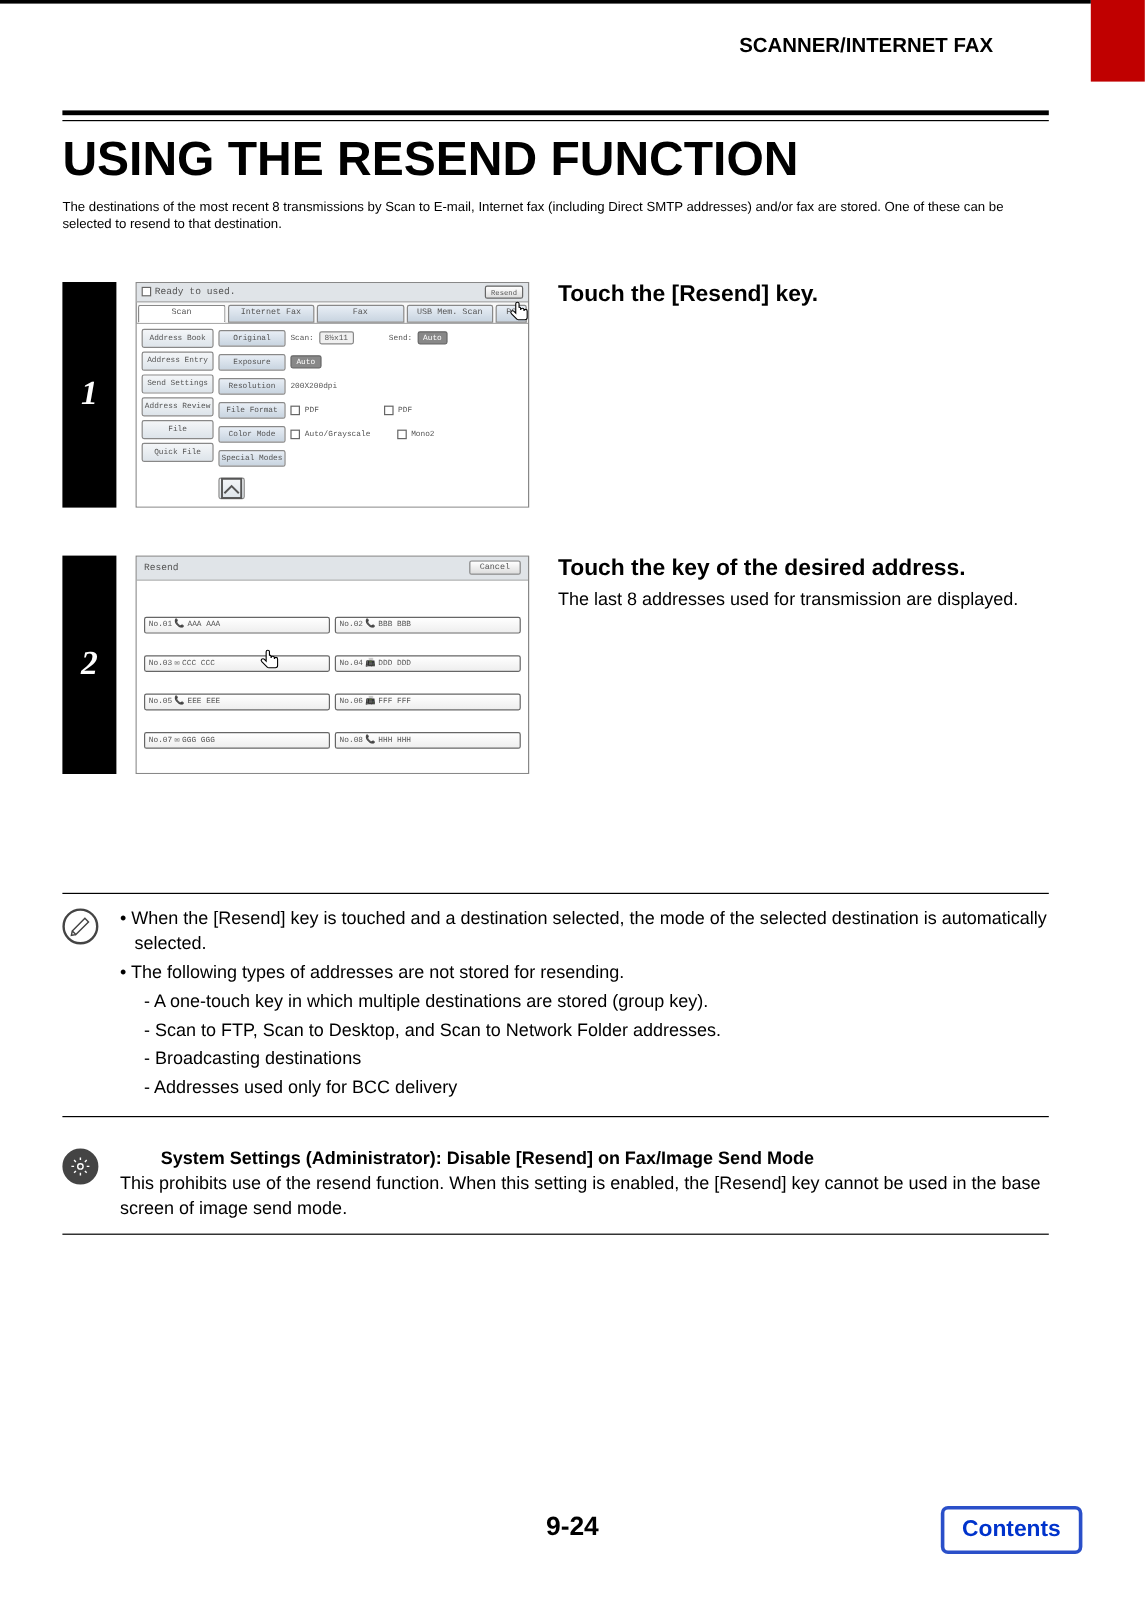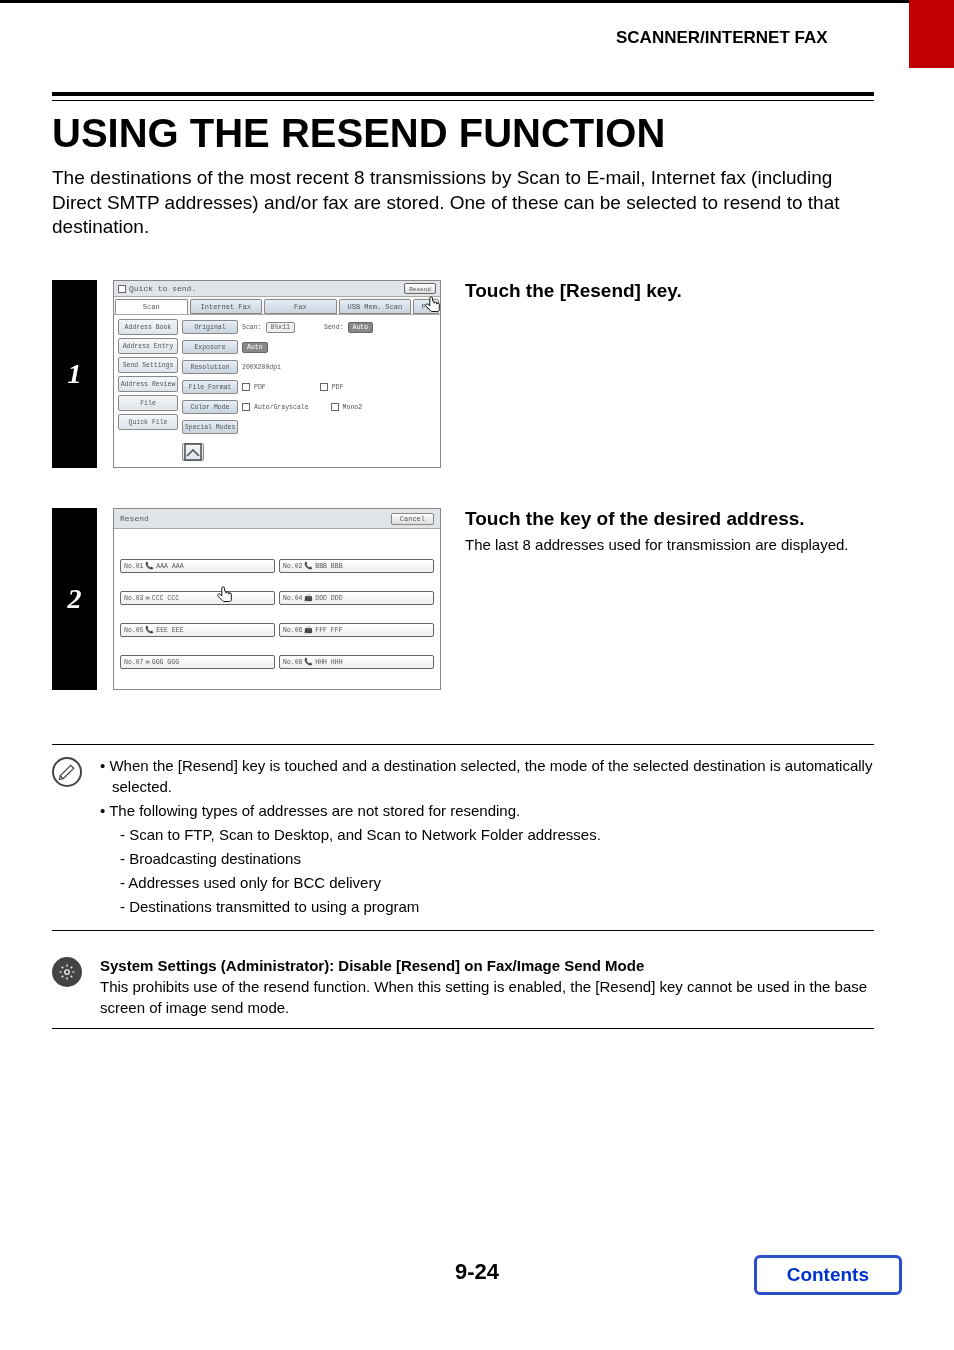--- a/index.html
+++ b/index.html
@@ -45,21 +45,21 @@
     border: none;
     border-top: 1px solid #000;
     margin-bottom: 10px;
   }
   h1 {
     font-size: 40px;
     font-weight: bold;
     margin-bottom: 10px;
   }
   .intro {
-    font-size: 19px;
+    font-size: 11px;
     line-height: 1.3;
     margin-bottom: 40px;
   }
   
   .step {
     display: flex;
     margin-bottom: 40px;
   }
   .step-num {
     width: 45px;
@@ -205,30 +205,30 @@
     display:flex;align-items:center;justify-content:center;
     margin-top:2px;
   }
   .note-icon svg { width:18px;height:18px; }
   .note-text { font-size:15px; line-height:1.4; flex:1;}
   .note-text ul { list-style: none; }
   .note-text ul > li { padding-left: 12px; text-indent: -12px; margin-bottom: 3px;}
   .note-text ul > li::before { content: "• "; }
   .note-text ul ul > li::before { content: "-  "; }
   .note-text ul ul > li { padding-left: 28px; text-indent: -12px; margin-bottom: 3px;}
-  .note-bold { font-weight: bold; }
+  .note-bold { font-weight: bold; margin-left: 34px; }
   
   .page-num {
     position:absolute; bottom: 65px; left:0; width:100%;
     text-align:center; font-size:22px; font-weight:bold;
   }
   .contents-btn {
     position:absolute; bottom:55px; right:52px;
     border: 3px solid #2a4fc9; border-radius: 6px;
-    padding: 6px 30px; font-size:19px; font-weight:bold;
+    padding: 6px 15px; font-size:19px; font-weight:bold;
     color:#0033cc; background:#fff;
   }
 </style>
 </head>
 <body>
 
 <div class="red-border"></div>
 <div class="top-line"></div>
 <div class="header-section">SCANNER/INTERNET FAX</div>
 
@@ -236,21 +236,21 @@
   <hr class="hr-thick">
   <hr class="hr-thin">
   <h1>USING THE RESEND FUNCTION</h1>
   <p class="intro">The destinations of the most recent 8 transmissions by Scan to E-mail, Internet fax (including Direct SMTP addresses) and/or fax are stored. One of these can be selected to resend to that destination.</p>
 
   <div class="step">
     <div class="step-num">1</div>
     <div class="step-screen">
       <div class="s1-header">
         <span class="icon-sq"></span>
-        <span>Quick to send.</span>
+        <span>Ready to used.</span>
         <div class="s1-resend">Resend</div>
       </div>
       <div class="s1-tabs">
         <div class="s1-tab active">Scan</div>
         <div class="s1-tab">Internet Fax</div>
         <div class="s1-tab">Fax</div>
         <div class="s1-tab">USB Mem. Scan</div>
         <div class="s1-tab" style="flex:0.3;">PC</div>
       </div>
       <div class="s1-body">
@@ -384,24 +384,24 @@
           <path d="M3 17l4 4L21 7l-4-4L3 17z M3 17l-1 5 5-1" fill="none" stroke="#444" stroke-width="1.6"></path>
         </svg>
     </div>
     <div class="note-text">
       <ul>
         <li>When the [Resend] key is touched and a destination selected, the mode of the selected destination is automatically selected.</li>
         <li>The following types of addresses are not stored for resending.</li>
       </ul>
       <ul style="margin-left:4px;">
         <ul>
+          <li>A one-touch key in which multiple destinations are stored (group key).</li>
           <li>Scan to FTP, Scan to Desktop, and Scan to Network Folder addresses.</li>
           <li>Broadcasting destinations</li>
           <li>Addresses used only for BCC delivery</li>
-          <li>Destinations transmitted to using a program</li>
         </ul>
       </ul>
     </div>
   </div>
   <hr class="note-hr">
 </div>
 
 <div class="notes-block notes-2">
   <div class="note-flex">
     <div class="note-icon" style="background:#444;">

